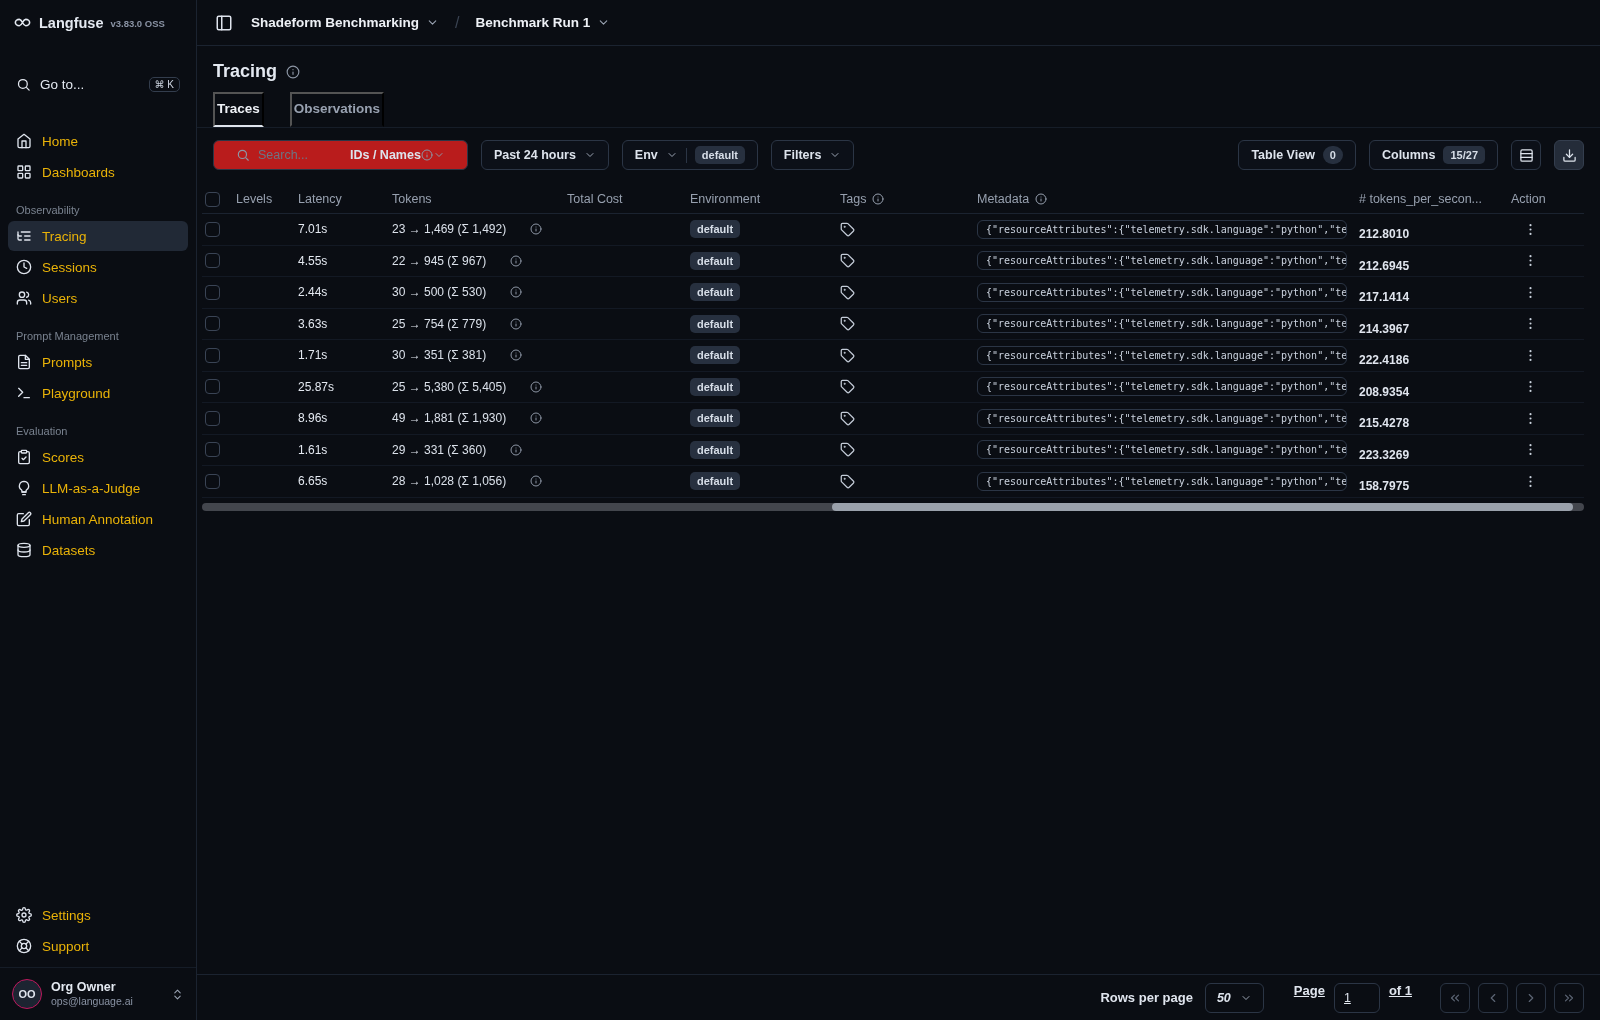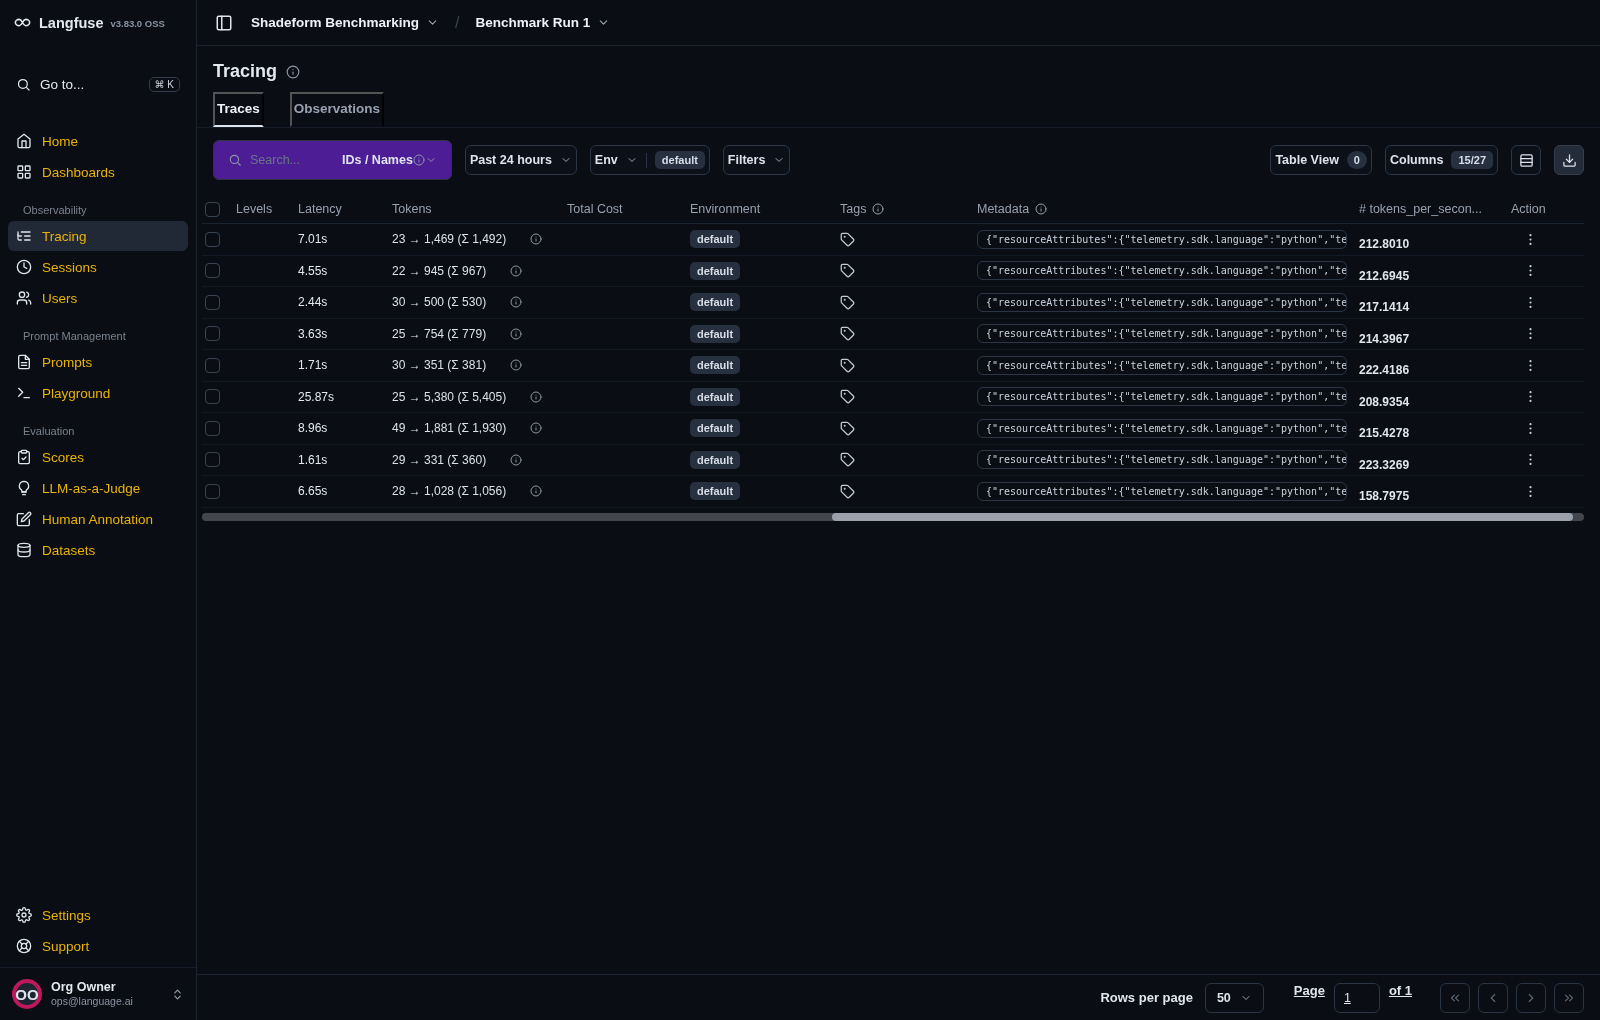--- a/index.html
+++ b/index.html
@@ -17,23 +17,23 @@
   .sidebar { width:197px; min-width:197px; border-right:1px solid #1b2330; display:flex; flex-direction:column; background:#0a0d13;gap:19px; }
   .brand-row { display:flex; align-items:center; gap:7px; padding:13px 13px 8px; }
   .brand-name { font-weight:700; font-size:14.5px; }
   .brand-ver { font-size:9.5px; color:#8a93a4; font-weight:600; margin-top:2px; }
   .goto { display:flex; align-items:center; gap:9px; margin:12px 8px 8px; padding:6px 8px; border-radius:6px; cursor:pointer; color:#e4e9f1; font-size:13.5px; font-weight:500; }
   .kbd { margin-left:auto; border:1px solid #333d4d; border-radius:5px; padding:1px 5px; font-size:10px; color:#cfd6e1; white-space:nowrap; }
   .nav { flex:1; overflow:hidden; }
   .nav-item { display:flex; align-items:center; gap:10px; margin:1px 8px; padding:7px 8px; border-radius:6px; font-size:13.5px; font-weight:500; color:#eab308; cursor:pointer; }
   .nav-item.active { background:#212936; }
   .nav-item svg { color:#dfe4ed; flex:none; }
-  .section-label { font-size:11px; color:#79828f; padding:16px 16px 4px; font-weight:500;margin-left:7px; }
+  .section-label { font-size:11px; color:#79828f; padding:16px 16px 4px; font-weight:500; }
   .user-row { display:flex; align-items:center; gap:9px; padding:11px 12px; border-top:1px solid #151c27; margin-top:6px; cursor:pointer; }
-  .avatar { width:30px; height:30px; border-radius:50%; background:#1c2431; border:4px solid #be185d; display:flex; align-items:center; justify-content:center; font-size:15px; font-weight:700; color:#dfe5ee; flex:none; }
+  .avatar { width:30px; height:30px; border-radius:50%; background:#1c2431; border:1px solid #be185d; display:flex; align-items:center; justify-content:center; font-size:11px; font-weight:700; color:#dfe5ee; flex:none; }
   .user-meta { line-height:1.25; min-width:0; }
   .user-name { font-size:12.5px; font-weight:600; }
   .user-email { font-size:10.5px; color:#8a93a4; }
   .user-row svg { margin-left:auto; color:#9aa3b2; }
 
   
   .main { flex:1; display:flex; flex-direction:column; min-width:0; }
   .topbar { height:46px; min-height:46px; border-bottom:1px solid #1b2330; display:flex; align-items:center; padding:0 16px; gap:16px; }
   .panel-toggle { background:none; border:none; color:#dfe4ed; cursor:pointer; padding:2px; }
   .crumb { display:flex; align-items:center; gap:7px; font-size:13.5px; font-weight:600; color:#eef1f6; cursor:pointer; background:none; border:none; font-family:inherit; }
@@ -43,23 +43,23 @@
   .page { flex:1; display:flex; flex-direction:column; min-height:0; }
   .page-head { display:flex; align-items:center; gap:9px; padding:15px 16px 5px; }
   .page-title { font-size:18px; font-weight:700; }
   .info-muted { color:#8d96a5; }
 
   .tabs-row { display:flex; gap:26px; padding:0 16px; border-bottom:1px solid #161d28; margin-top:5px; }
   .tab { padding:7px 2px 9px; font-size:13.5px; font-weight:600; color:#98a1b0; cursor:pointer; border-bottom:2px solid transparent; background:none; font-family:inherit; }
   .tab.active { color:#eef1f6; border-bottom-color:#dfe4ec; }
 
   .toolbar { display:flex; align-items:center; gap:13px; padding:12px 16px 15px; }
-  .ctl { display:flex; align-items:center; gap:8px; height:30px; padding:0 4px; border:1px solid #2b3545; border-radius:6px; background:#0c1018; font-size:12.5px; font-weight:600; color:#dde3ec; cursor:pointer; white-space:nowrap; font-family:inherit; }
+  .ctl { display:flex; align-items:center; gap:8px; height:30px; padding:0 12px; border:1px solid #2b3545; border-radius:6px; background:#0c1018; font-size:12.5px; font-weight:600; color:#dde3ec; cursor:pointer; white-space:nowrap; font-family:inherit; }
   .ctl svg { color:#9aa3b2; }
-  .search-combo { display:flex; align-items:center; height:40px; border:1px solid #2b3545; border-radius:6px; background:#4c1d95; padding:0 14px; gap:8px; }
+  .search-combo { display:flex; align-items:center; height:30px; border:1px solid #2b3545; border-radius:6px; background:#b91c1c; padding:0 22px; gap:8px; }
   .search-combo > svg { color:#8d96a5; flex:none; }
   .search-combo input { background:transparent; border:none; outline:none; color:#dde3ec; font-size:12.5px; width:84px; font-family:inherit; }
   .search-combo input::placeholder { color:#6c7584; }
   .ids-btn { display:flex; align-items:center; font-size:12.5px; font-weight:600; color:#dde3ec; background:none; border:none; cursor:pointer; font-family:inherit; white-space:nowrap; }
   .ids-btn svg { color:#8d96a5; }
   .badge { background:#27303f; border-radius:5px; padding:2px 7px; font-size:11px; font-weight:600; color:#d7dee8; line-height:1.3; }
   .badge.round { border-radius:999px; }
   .divider-v { width:1px; height:15px; background:#2b3545; }
   .toolbar-right { margin-left:auto; display:flex; align-items:center; gap:13px; }
   .iconbtn { width:30px; height:30px; display:flex; align-items:center; justify-content:center; border:1px solid #2b3545; border-radius:6px; background:#0c1018; cursor:pointer; color:#dde3ec; }
@@ -79,21 +79,21 @@
   .meta-box { border:1px solid #2b3545; border-radius:6px; padding:3px 8px; font-family:"DejaVu Sans Mono","Liberation Mono",monospace; font-size:10px; color:#c9d1dd; white-space:nowrap; overflow:hidden; max-width:370px; cursor:pointer; }
   .tps { font-weight:600; color:#e0e5ee;margin-top:10px; }
   .kebab { background:none; border:none; color:#cbd3de; cursor:pointer; padding:2px 6px; margin-left:6px; }
 
   .hscroll { height:8px; margin:5px 16px 0 5px; border-radius:5px; background:#43464d; position:relative; cursor:pointer; }
   .hthumb { position:absolute; left:45.6%; width:53.6%; top:0; height:8px; border-radius:5px; background:#9aa1ab; cursor:grab; }
 
   
   .pager { margin-top:auto; border-top:1px solid #1b2330; height:46px; min-height:46px; display:flex; align-items:center; justify-content:flex-end; padding:0 16px; font-size:13px; }
   .lbl { font-weight:600; color:#e0e5ee; white-space:nowrap; }
-  .select { display:flex; align-items:center; gap:9px; height:30px; padding:0 11px; border:1px solid #2b3545; border-radius:6px; font-size:12.5px; font-weight:600; color:#dde3ec; cursor:pointer; margin-left:12px; background:none; font-family:inherit; }
+  .select { display:flex; align-items:center; gap:9px; height:30px; padding:0 11px; border:1px solid #2b3545; border-radius:6px; font-size:12.5px; font-weight:600; color:#dde3ec; cursor:pointer; margin-left:12px; background:none; font-family:inherit;font-style:italic; }
   .select svg { color:#9aa3b2; }
   .page-group { display:flex; align-items:flex-start; gap:9px; margin-left:30px;text-decoration:underline; }
   .page-input { width:46px; height:30px; border:1px solid #2b3545; border-radius:6px; background:transparent; color:#e0e5ee; font-size:12.5px; padding:0 9px; font-family:inherit; outline:none; }
   .btn-group { display:flex; align-items:center; gap:8px; margin-left:28px; }
   .pg-btn { width:30px; height:30px; border:1px solid #2a3443; border-radius:6px; background:transparent; display:flex; align-items:center; justify-content:center; color:#5c6574; cursor:pointer; }
 </style>
 </head>
 <body>
 
 <div class="app">

